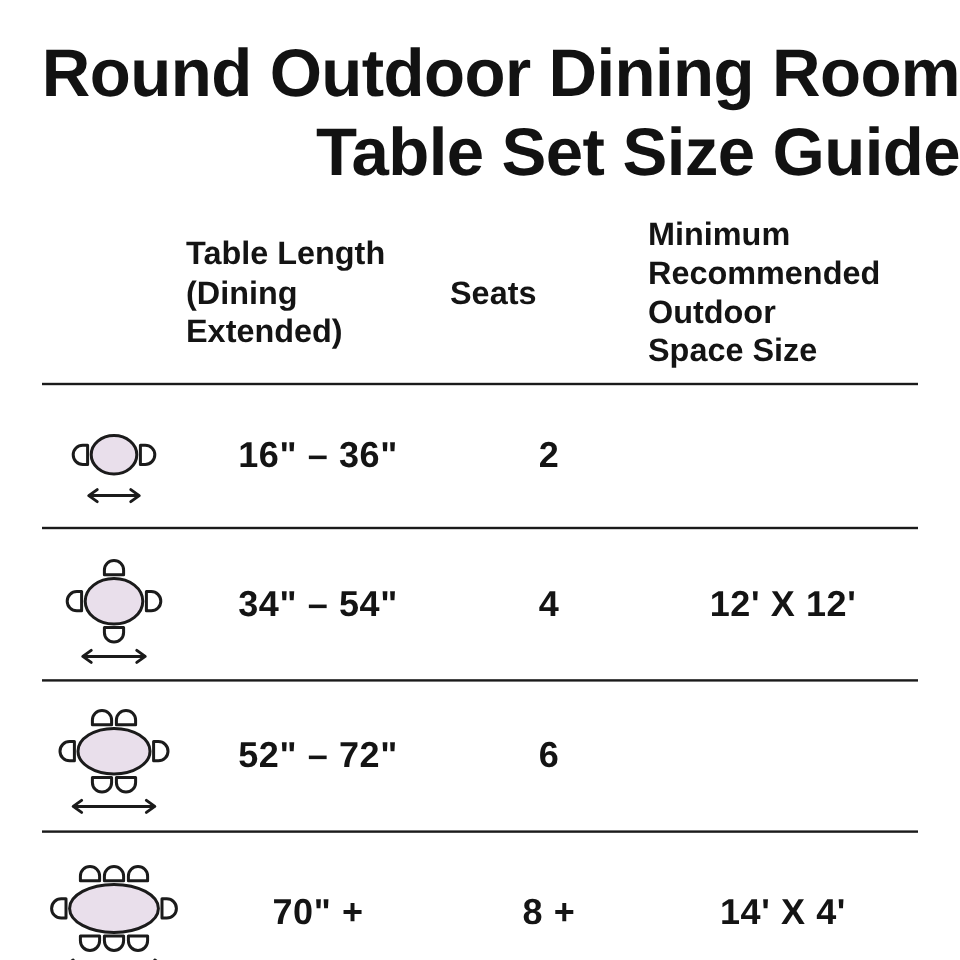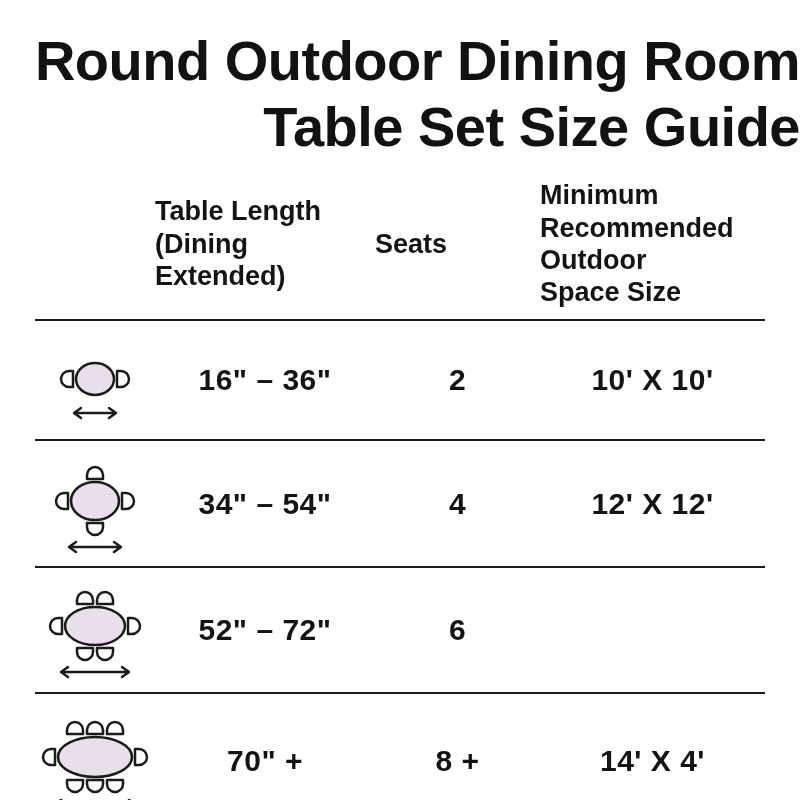--- a/index.html
+++ b/index.html
@@ -59,21 +59,20 @@
     <div class="icon-cell">
         <svg viewBox="0 0 120 90" width="120" height="90">
           <path d="M -8 5 L -8 1 A 8 8 0 0 1 8 1 L 8 5 Z" transform="translate(33 44) rotate(-90)" fill="#ffffff" stroke="#1b1b1b" stroke-width="2.5" stroke-linejoin="round"></path>
           <path d="M -8 5 L -8 1 A 8 8 0 0 1 8 1 L 8 5 Z" transform="translate(87 44) rotate(90)" fill="#ffffff" stroke="#1b1b1b" stroke-width="2.5" stroke-linejoin="round"></path>
           <ellipse cx="60" cy="44" rx="19" ry="16" fill="#e9dfeb" stroke="#1b1b1b" stroke-width="2.5"></ellipse>
           <path d="M 40 78 L 80 78 M 46 73 L 39 78 L 46 83 M 74 73 L 81 78 L 74 83" fill="none" stroke="#1b1b1b" stroke-width="2.5" stroke-linecap="round" stroke-linejoin="round"></path>
         </svg>
       </div>
     <div class="value-cell">16" – 36"</div>
     <div class="value-cell">2</div>
-    <div class="value-cell">10' X 10'</div>
   </div>
 
   <div class="rule"></div>
 
   <div class="grid-row data-row-2">
     <div class="icon-cell">
         <svg viewBox="0 0 120 110" width="120" height="110">
           <path d="M -8 5 L -8 1 A 8 8 0 0 1 8 1 L 8 5 Z" transform="translate(60 25) rotate(0)" fill="#ffffff" stroke="#1b1b1b" stroke-width="2.5" stroke-linejoin="round"></path>
           <path d="M -8 5 L -8 1 A 8 8 0 0 1 8 1 L 8 5 Z" transform="translate(60 79) rotate(180)" fill="#ffffff" stroke="#1b1b1b" stroke-width="2.5" stroke-linejoin="round"></path>
           <path d="M -8 5 L -8 1 A 8 8 0 0 1 8 1 L 8 5 Z" transform="translate(28 52) rotate(-90)" fill="#ffffff" stroke="#1b1b1b" stroke-width="2.5" stroke-linejoin="round"></path>

